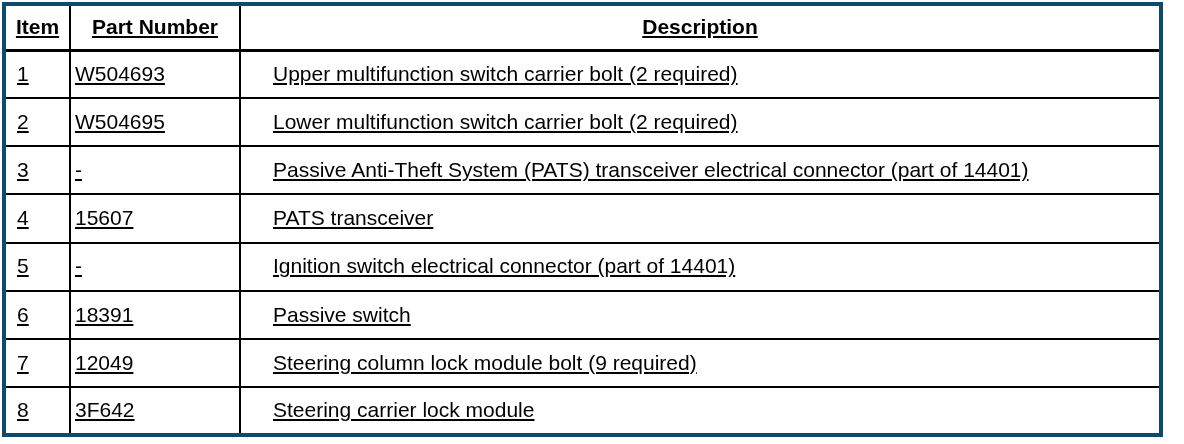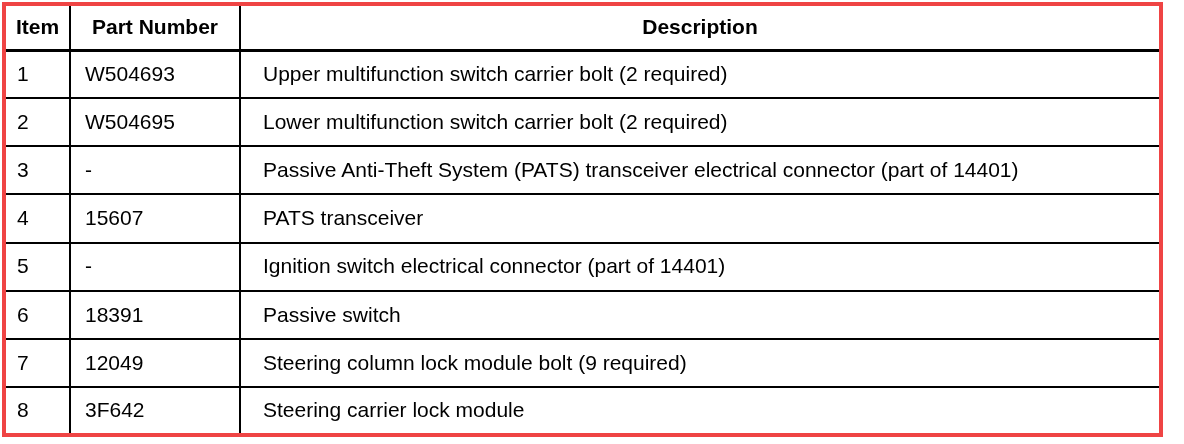--- a/index.html
+++ b/index.html
@@ -30,40 +30,41 @@
   table.parts-table td {
     border: 2px solid #000000;
     font-size: 21px;
     line-height: 1.15;
     vertical-align: middle;
     overflow: hidden;
     white-space: nowrap;
   }
   
   table.parts-table {
-    border: 4px solid #ef4444;
+    border: 4px solid #0c4a6e;
+    text-decoration: underline;
   }
   table.parts-table thead th {
     font-weight: bold;
     text-align: center;
     height: 46px;
     border-bottom: 3px solid #000000;
     padding: 0 6px;
   }
   table.parts-table tbody td {
     font-weight: normal;
     text-align: left;
     height: 48px;
   }
   col.col-item { width: 66px; }
   col.col-part { width: 170px; }
   col.col-desc { width: auto; }
   td.cell-item { padding-left: 11px; }
-  td.cell-part { padding-left: 14px; }
-  td.cell-desc { padding-left: 22px; padding-right: 4px; }
+  td.cell-part { padding-left: 4px; }
+  td.cell-desc { padding-left: 32px; padding-right: 4px; }
 </style>
 </head>
 <body>
 
 <div class="page">
   <table class="parts-table">
     <colgroup>
       <col class="col-item">
       <col class="col-part">
       <col class="col-desc">

